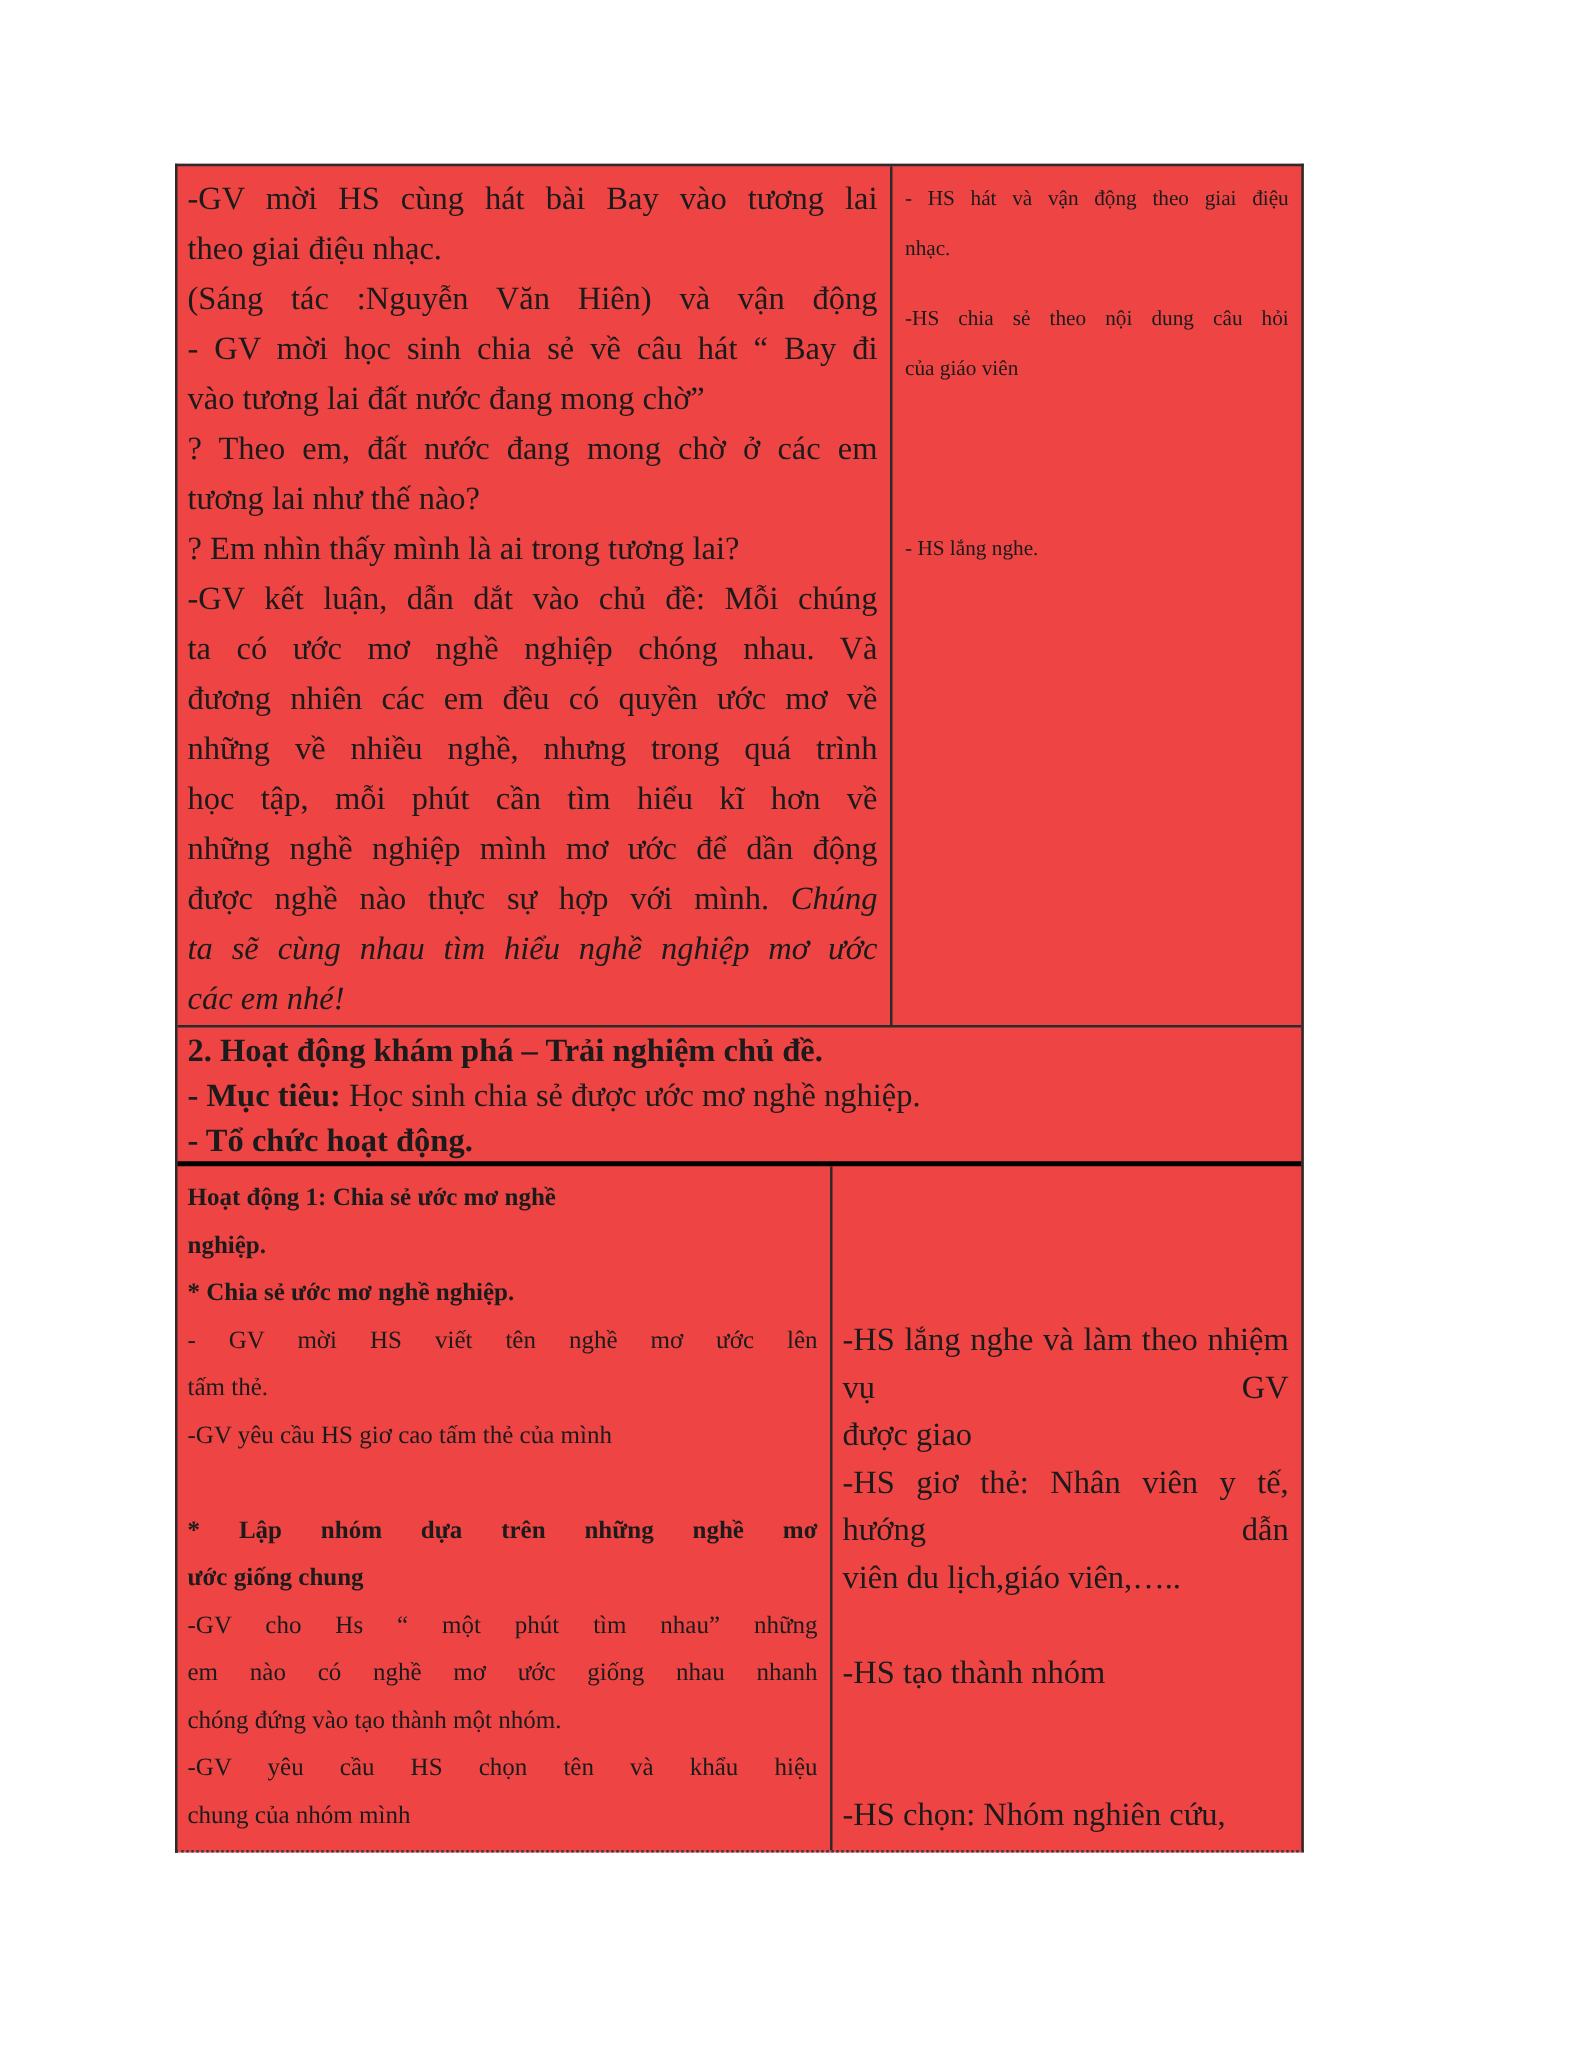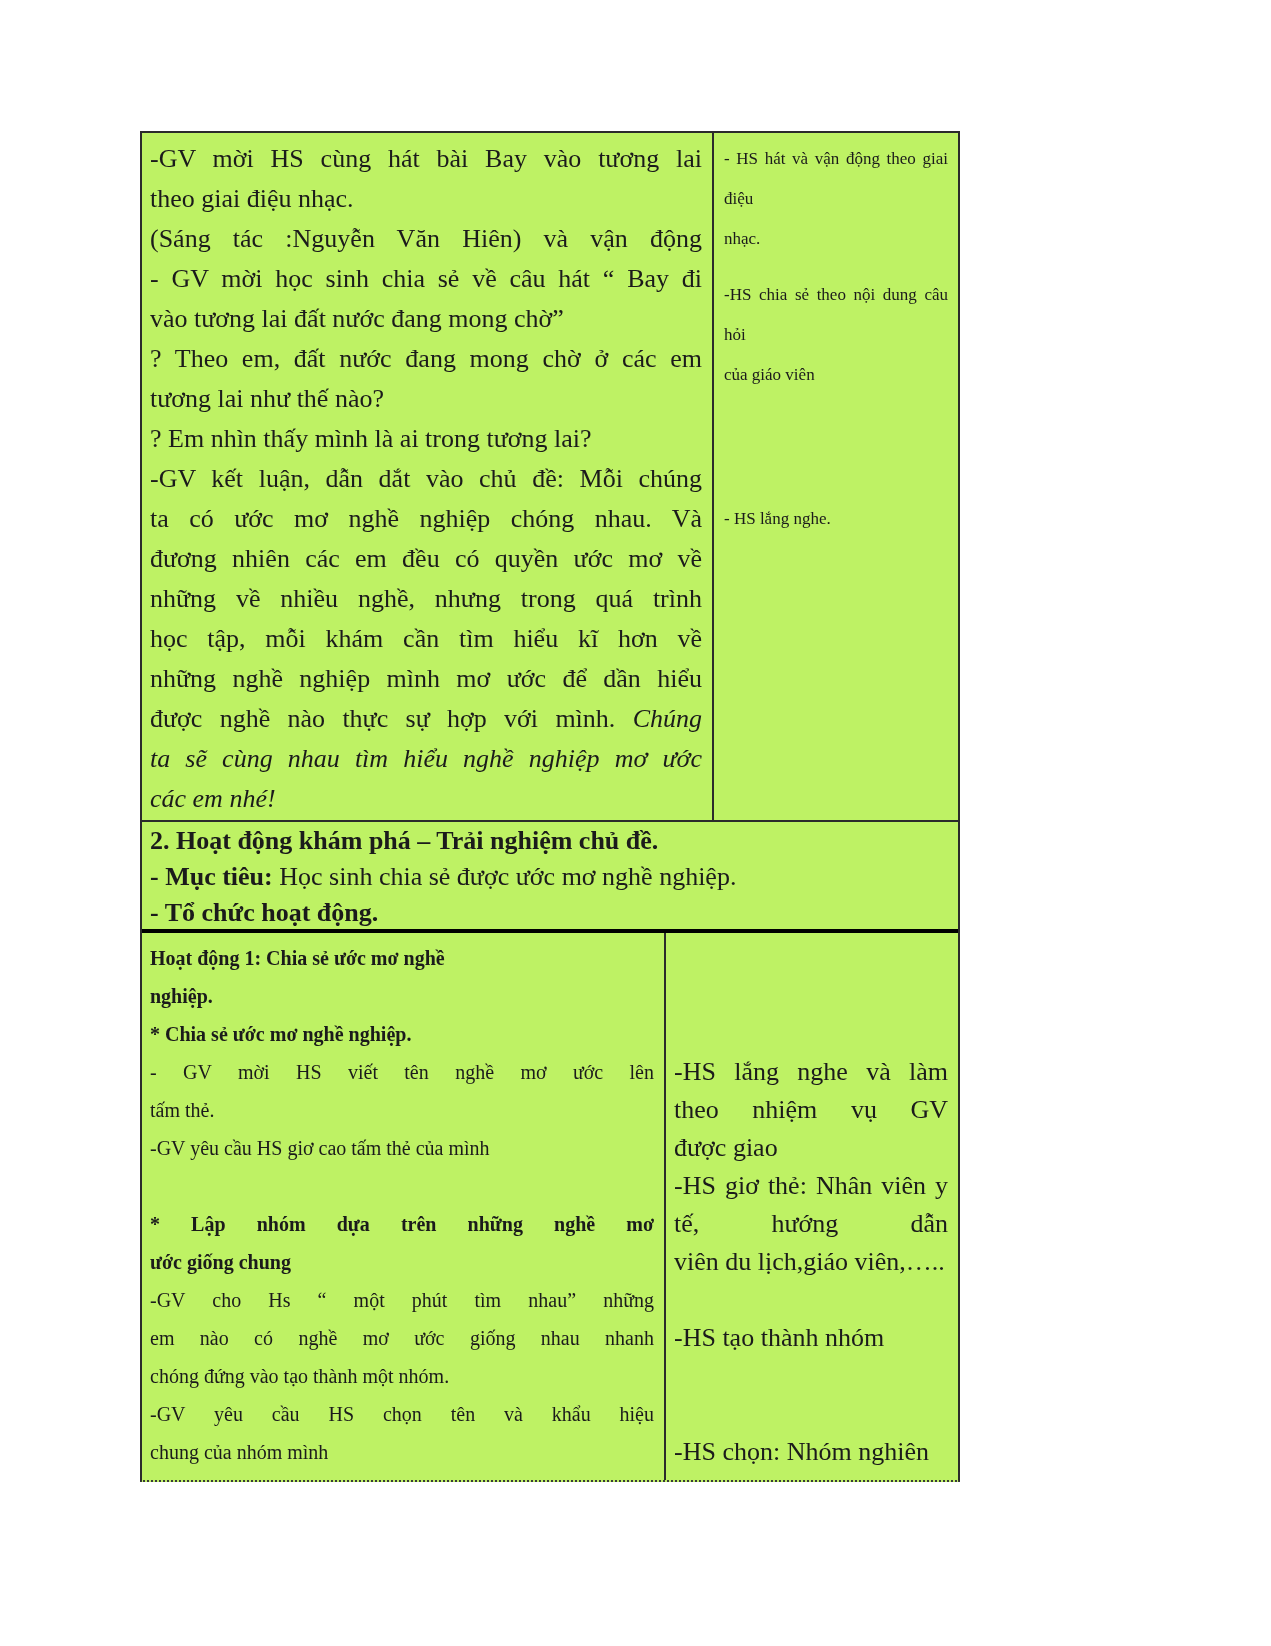--- a/index.html
+++ b/index.html
@@ -12,28 +12,28 @@
     height: 1646px;
     position: relative;
     font-family: "Liberation Serif", "DejaVu Serif", serif;
     color: #1b1b1b;
     overflow: hidden;
   }
   .doc-table {
     position: absolute;
     left: 140px;
     top: 131px;
-    width: 820px;
+    width: 903px;
     height: 1351px;
     box-sizing: border-box;
     border: 2px solid #2b2b2b;
     border-bottom: 2px dotted #3a3a3a;
     display: flex;
     flex-direction: column;
-    background: #bef264;
+    background: #ef4444;
   }
   .trow { display: flex; box-sizing: border-box; overflow: hidden; }
   .row-warmup   { height: 689px; border-bottom: 2px solid #2b2b2b; }
   .row-section  { height: 111px; border-bottom: 4px solid #000000; }
   .row-activity { flex: 1; }
   .cell { box-sizing: border-box; overflow: hidden; }
   .r1-gv {
     width: 572px;
     border-right: 2px solid #2b2b2b;
     padding: 6px 10px 0 8px;
@@ -85,22 +85,22 @@
         <div class="tline just"><span>(Sáng tác :Nguyễn Văn Hiên) và vận động</span></div>
         <div class="tline just"><span>- GV mời học sinh chia sẻ về câu hát “ Bay đi</span></div>
         <div class="tline left"><span>vào tương lai đất nước đang mong chờ”</span></div>
         <div class="tline just"><span>? Theo em, đất nước đang mong chờ ở các em</span></div>
         <div class="tline left"><span>tương lai như thế nào?</span></div>
         <div class="tline left"><span>? Em nhìn thấy mình là ai trong tương lai?</span></div>
         <div class="tline just"><span>-GV kết luận, dẫn dắt vào chủ đề: Mỗi chúng</span></div>
         <div class="tline just"><span>ta có ước mơ nghề nghiệp chóng nhau. Và</span></div>
         <div class="tline just"><span>đương nhiên các em đều có quyền ước mơ về</span></div>
         <div class="tline just"><span>những về nhiều nghề, nhưng trong quá trình</span></div>
-        <div class="tline just"><span>học tập, mỗi khám cần tìm hiểu kĩ hơn về</span></div>
-        <div class="tline just"><span>những nghề nghiệp mình mơ ước để dần hiểu</span></div>
+        <div class="tline just"><span>học tập, mỗi phút cần tìm hiểu kĩ hơn về</span></div>
+        <div class="tline just"><span>những nghề nghiệp mình mơ ước để dần động</span></div>
         <div class="tline just"><span>được nghề nào thực sự hợp với mình. </span><span class="ital">Chúng</span></div>
         <div class="tline just"><span class="ital">ta sẽ cùng nhau tìm hiểu nghề nghiệp mơ ước</span></div>
         <div class="tline left"><span class="ital">các em nhé!</span></div>
       </div>
     <div class="cell r1-hs">
         <div class="tline just"><span>- HS hát và vận động theo giai điệu</span></div>
         <div class="tline left"><span>nhạc.</span></div>
         <div class="tline just" style="margin-top: 16px;"><span>-HS chia sẻ theo nội dung câu hỏi</span></div>
         <div class="tline left"><span>của giáo viên</span></div>
         <div class="tline left" style="margin-top: 104px;"><span>- HS lắng nghe.</span></div>

